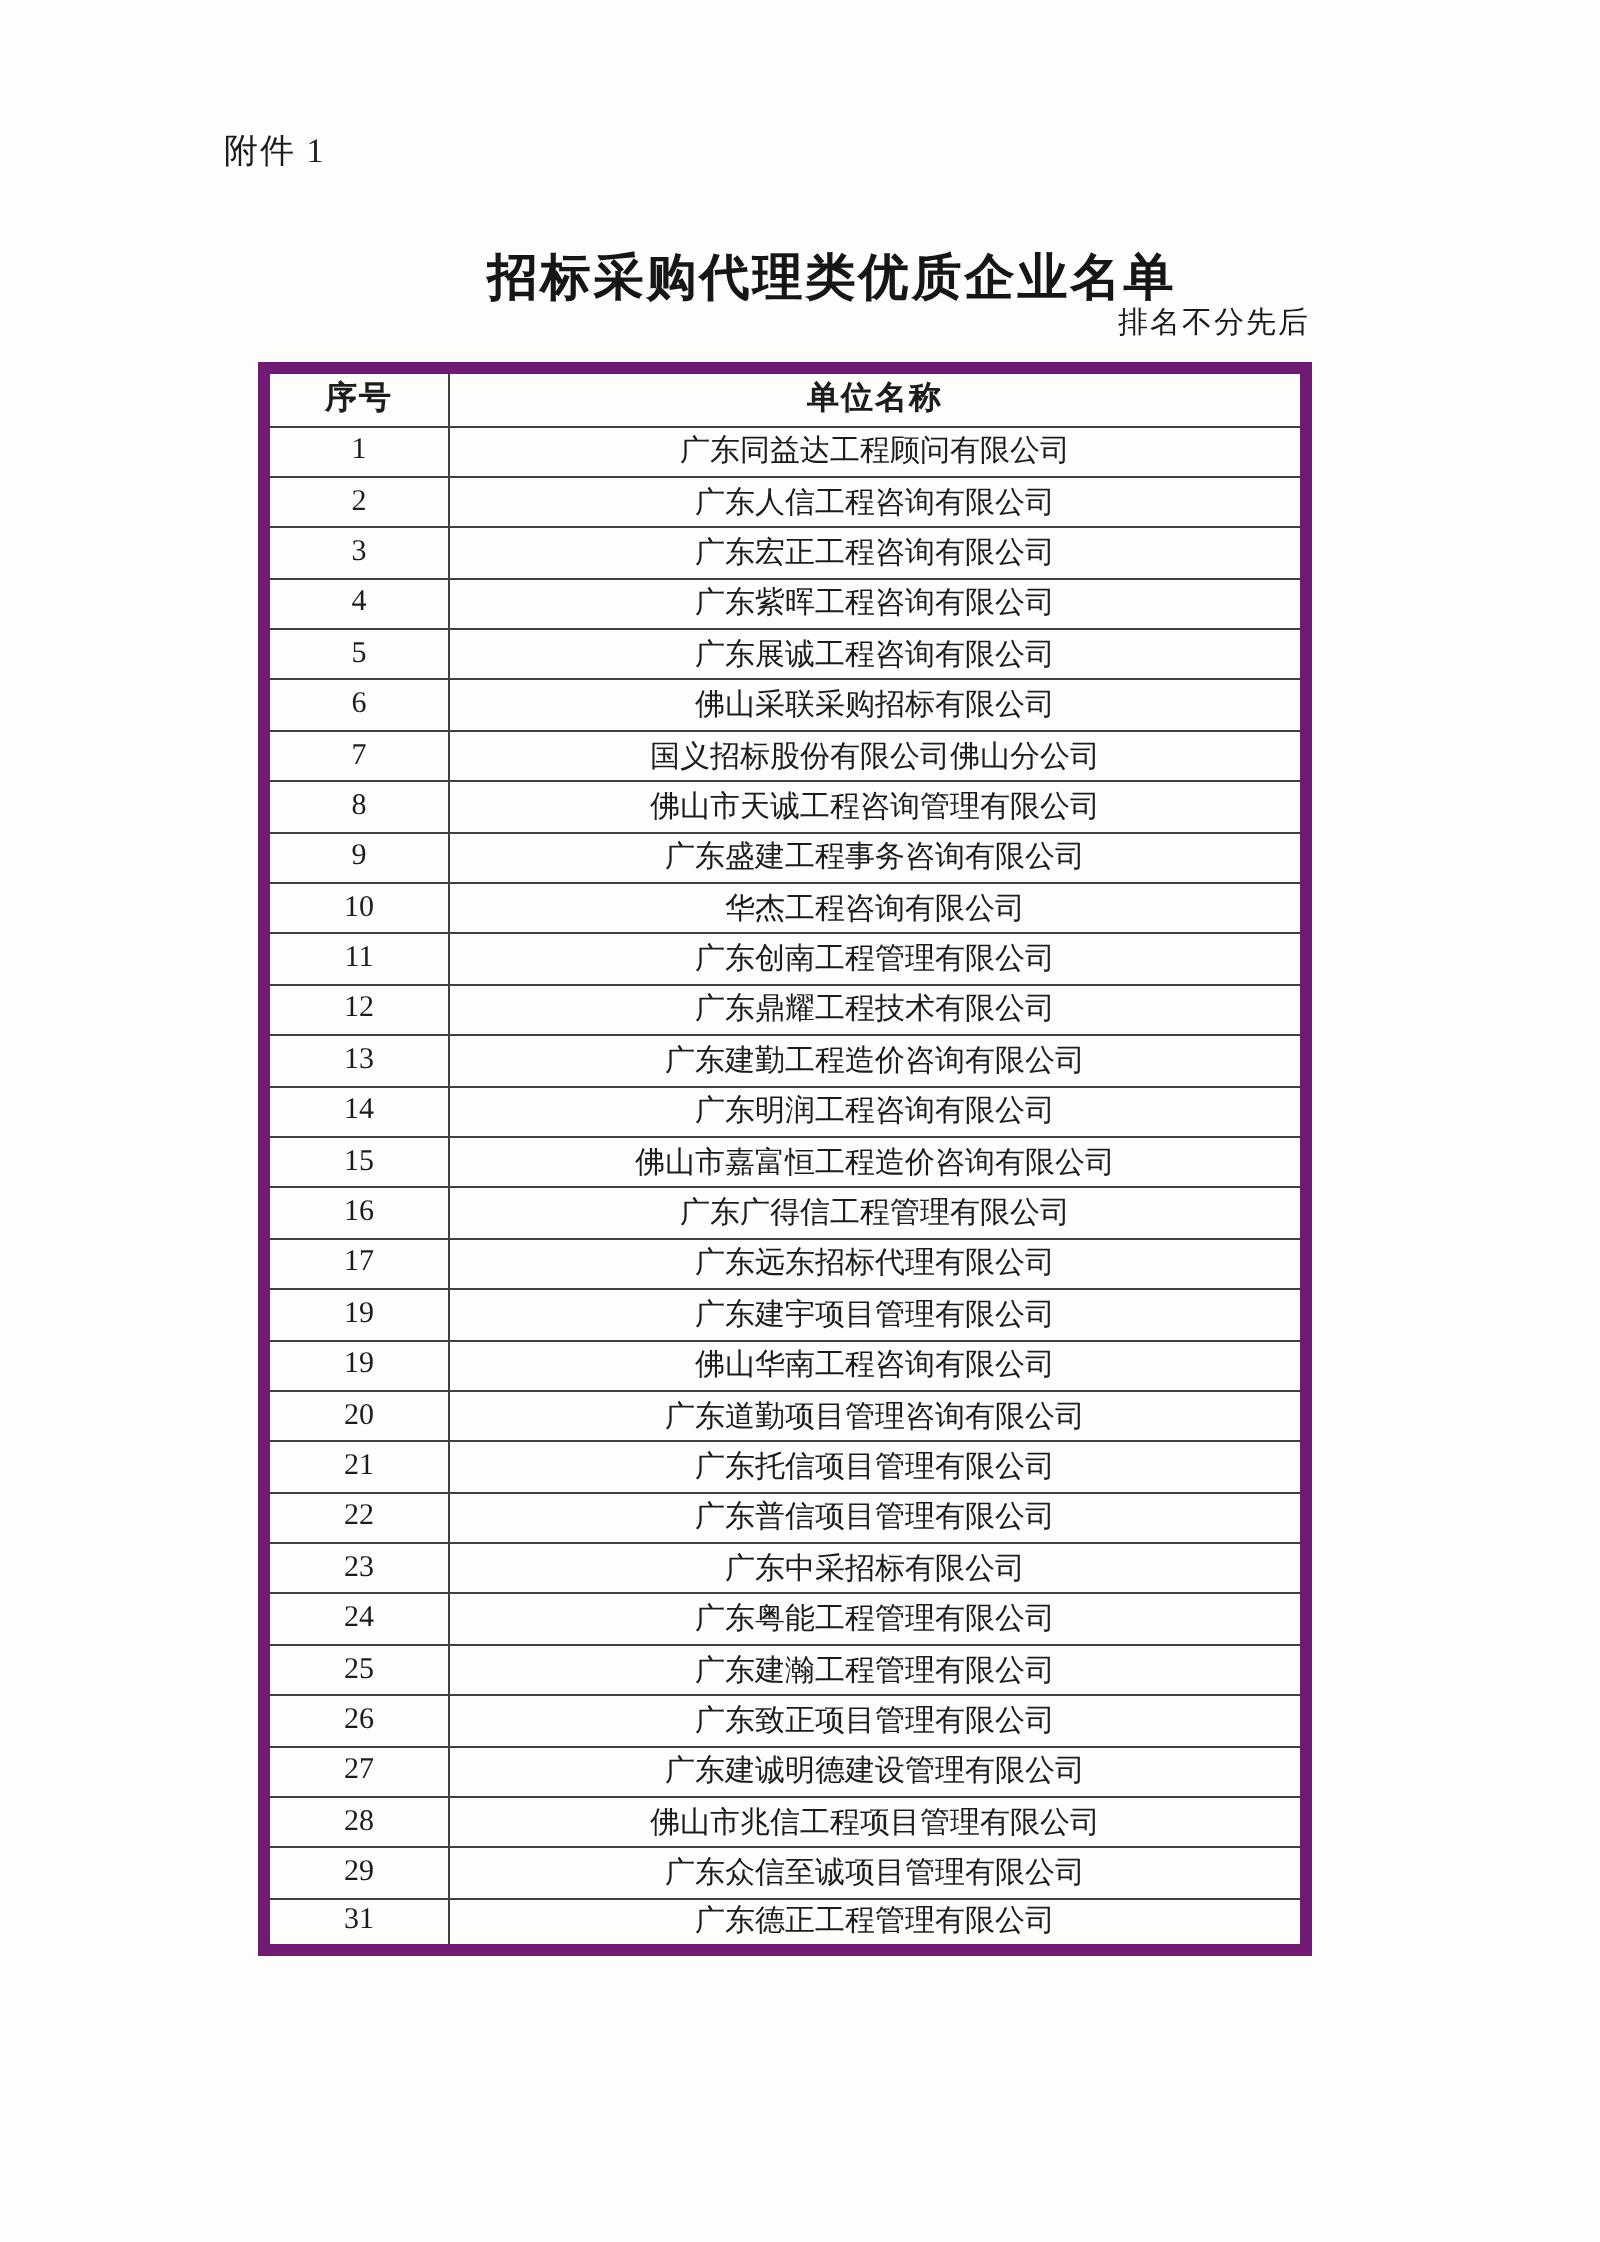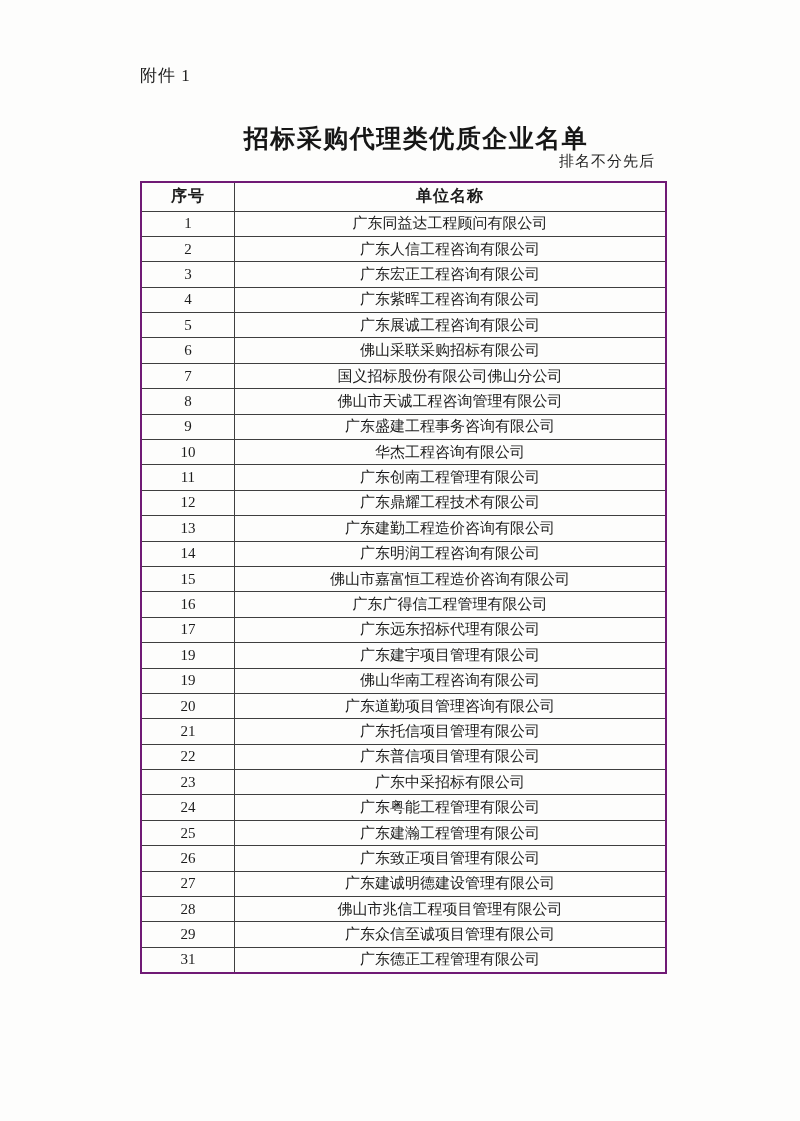--- a/index.html
+++ b/index.html
@@ -16,21 +16,20 @@
     font-family: "Liberation Serif", serif;
     color: #1c1c1c;
     overflow: hidden;
   }
   .attachment {
     position: absolute;
     left: 112px;
     top: 64px;
     font-size: 17px;
     letter-spacing: 1px;
-    margin-left: 28px;
   }
   .title {
     position: absolute;
     left: 0;
     top: 106px;
     width: 800px;
     margin: 16px;
     text-align: center;
     font-family: "Liberation Sans", sans-serif;
     font-size: 25px;
@@ -42,26 +41,26 @@
     position: absolute;
     left: 128px;
     top: 152px;
     width: 527px;
     text-align: right;
     font-size: 15px;
     letter-spacing: 1px;
   }
   table.company-table {
     position: absolute;
-    left: 140px;
+    left: 129px;
     top: 181px;
     width: 527px;
     border-collapse: collapse;
     table-layout: fixed;
-    border: 2px solid #701a75;
+    border: 6px solid #701a75;
   }
   .company-table th,
   .company-table td {
     border: 1px solid #3f3f3f;
     text-align: center;
     vertical-align: middle;
     padding: 0;
     overflow: hidden;
     white-space: nowrap;
   }

